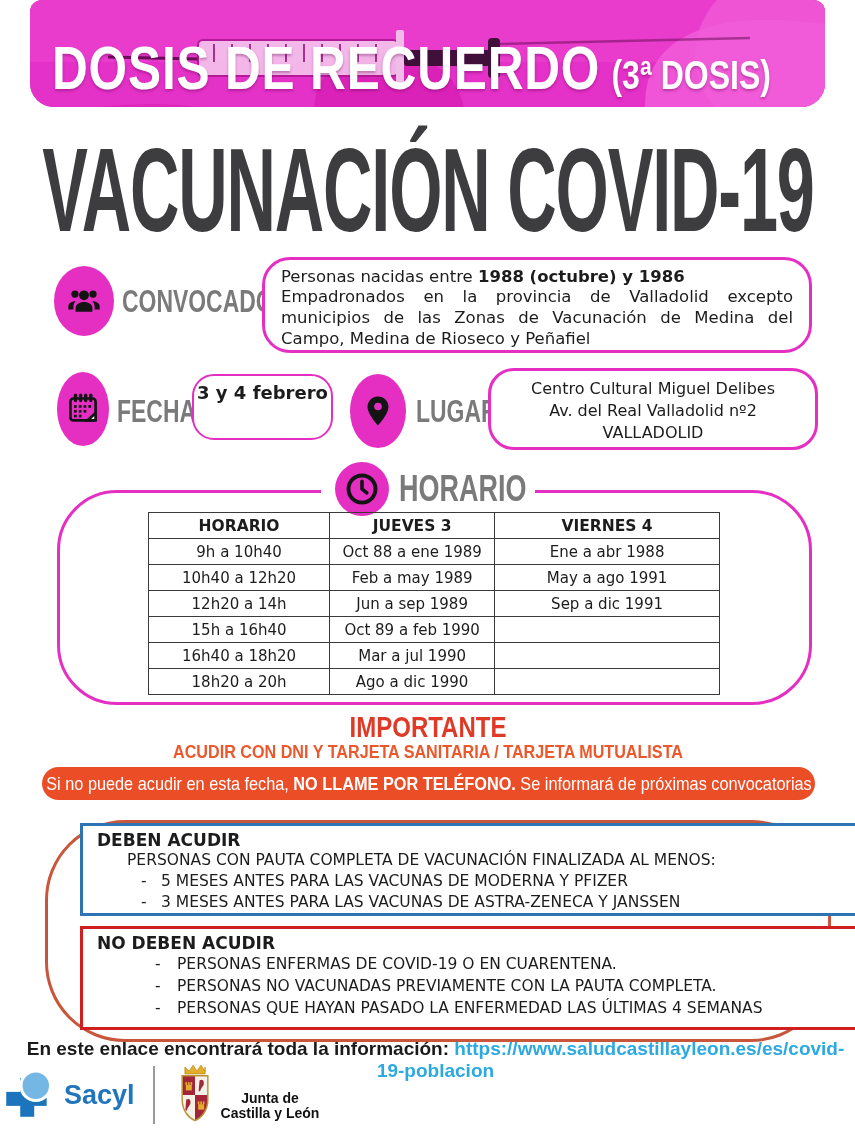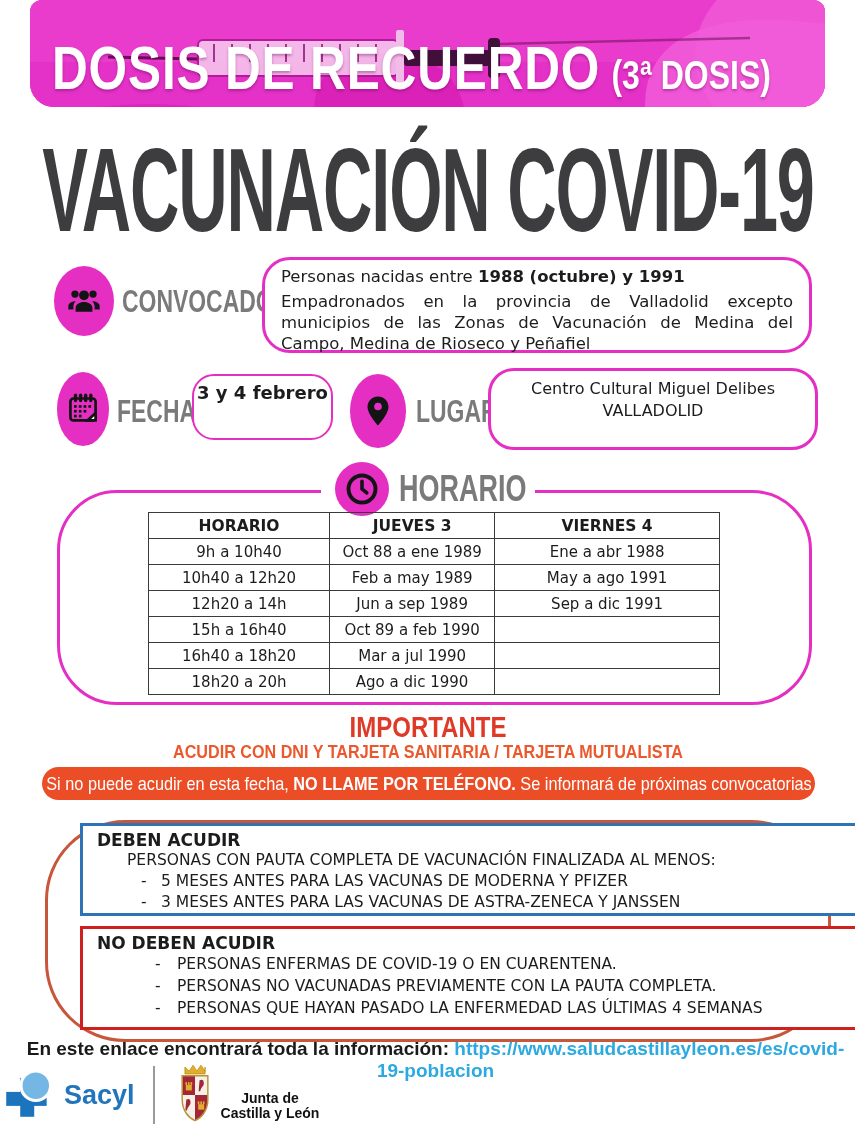--- a/index.html
+++ b/index.html
@@ -24,21 +24,21 @@
   
   .pcircle{position:absolute;background:#e52fc3;border-radius:50%;display:flex;
            align-items:center;justify-content:center;}
   .glabel{position:absolute;color:#7a7a7a;white-space:nowrap;font-size:31px;
           transform:scaleX(.74);transform-origin:left center;}
   .pinkbox{position:absolute;border:3px solid #e52fc3;border-radius:28px;background:#fff;box-sizing:border-box;}
 
   
   .conv-box{left:262px;top:257px;width:550px;height:96px;padding:7px 16px 0 16px;}
   .conv-line1{font-size:16.5px;}
-  .conv-body{font-size:16.5px;line-height:21px;text-align:justify;margin-top:5px;}
+  .conv-body{font-size:16.5px;line-height:21px;text-align:justify;}
 
   
   .fecha-box{left:192px;top:374px;width:141px;height:66px;border-width:2.5px;border-radius:22px;
              text-align:center;padding-top:6px;font-size:18px;font-weight:bold;}
   .lugar-box{left:488px;top:368px;width:330px;height:82px;border-radius:26px;text-align:center;
              padding-top:7px;font-size:16px;line-height:22px;}
 
   
   .horario-frame{position:absolute;left:57px;top:490px;width:755px;height:215px;
                  border:3px solid #e52fc3;border-radius:60px;box-sizing:border-box;}
@@ -137,21 +137,21 @@
       <circle cx="12" cy="8.4" r="3.1"></circle>
       <circle cx="6.3" cy="7.6" r="2.3"></circle>
       <circle cx="17.7" cy="7.6" r="2.3"></circle>
       <path d="M12 12.6c2.9 0 5.3 1.6 5.3 3.6v2.6H6.7v-2.6c0-2 2.4-3.6 5.3-3.6z"></path>
       <path d="M5.2 12.3c-1.8.5-3.1 1.6-3.1 2.9v2.2h3.2v-2.1c0-1.1.5-2.1 1.4-3-.5-.1-1-.1-1.5 0z"></path>
       <path d="M18.8 12.3c1.8.5 3.1 1.6 3.1 2.9v2.2h-3.2v-2.1c0-1.1-.5-2.1-1.4-3 .5-.1 1-.1 1.5 0z"></path>
     </svg>
   </div>
   <div class="glabel cond" style="left:122px;top:284px;">CONVOCADOS</div>
   <div class="pinkbox conv-box">
-    <div class="conv-line1"><span>Personas nacidas entre </span><b>1988 (octubre) y 1991</b></div>
+    <div class="conv-line1"><span>Personas nacidas entre </span><b>1988 (octubre) y 1986</b></div>
     <div class="conv-body">Empadronados en la provincia de Valladolid excepto municipios de las Zonas de Vacunación de Medina del Campo, Medina de Rioseco y Peñafiel</div>
   </div>
 
   <div class="pcircle" style="left:57px;top:372px;width:52px;height:74px;">
     <svg width="36" height="36" viewBox="0 0 24 24" fill="none" stroke="#141414" stroke-width="1.8">
       <rect x="3.6" y="5" width="16.8" height="14.6" rx="2"></rect>
       <g stroke-width="2.2" stroke-linecap="round">
         <line x1="7" y1="2.8" x2="7" y2="6.4"></line>
           <line x1="10.4" y1="2.8" x2="10.4" y2="6.4"></line>
         <line x1="13.8" y1="2.8" x2="13.8" y2="6.4"></line>
@@ -176,20 +176,21 @@
 
   <div class="pcircle" style="left:350px;top:374px;width:56px;height:74px;">
     <svg width="34" height="34" viewBox="0 0 24 24">
       <path d="M12 1.8c-4.1 0-7.4 3.2-7.4 7.2 0 5.4 7.4 13.2 7.4 13.2s7.4-7.8 7.4-13.2c0-4-3.3-7.2-7.4-7.2z" fill="#141414"></path>
       <circle cx="12" cy="8.8" r="2.7" fill="#e52fc3"></circle>
     </svg>
   </div>
   <div class="glabel cond" style="left:416px;top:394px;">LUGAR</div>
   <div class="pinkbox lugar-box">
     <div>Centro Cultural Miguel Delibes</div>
+    <div>Av. del Real Valladolid nº2</div>
     <div>VALLADOLID</div>
   </div>
 
   <div class="horario-frame"></div>
   <div class="horario-head">
     <div class="horario-head-inner">
       <div class="clock-circle">
         <svg width="36" height="36" viewBox="0 0 24 24">
           <circle cx="12" cy="12" r="9" fill="none" stroke="#141414" stroke-width="2.6"></circle>
           <path d="M12 6.8 V12 L15.2 14.6" fill="none" stroke="#141414" stroke-width="2.4" stroke-linecap="round"></path>

